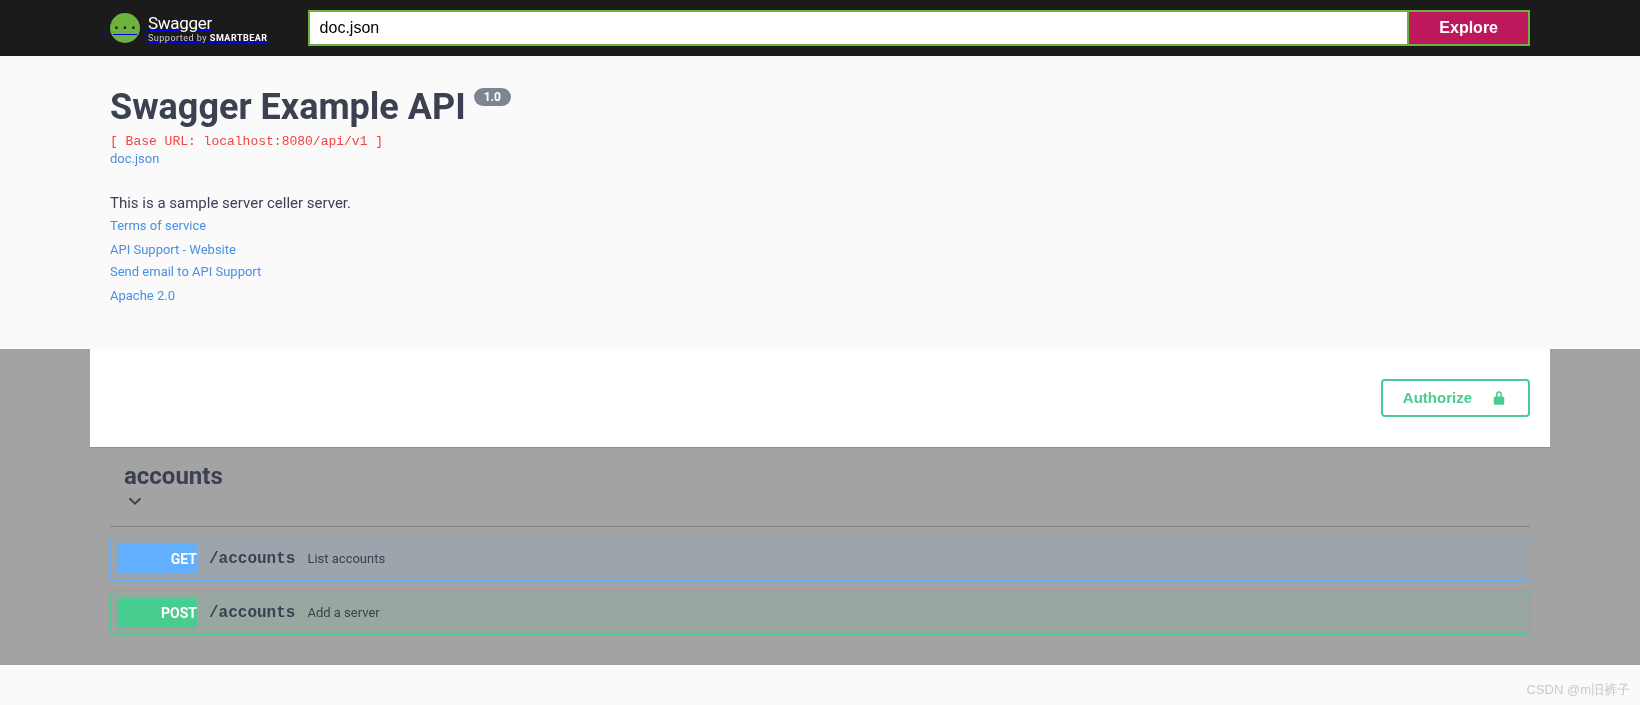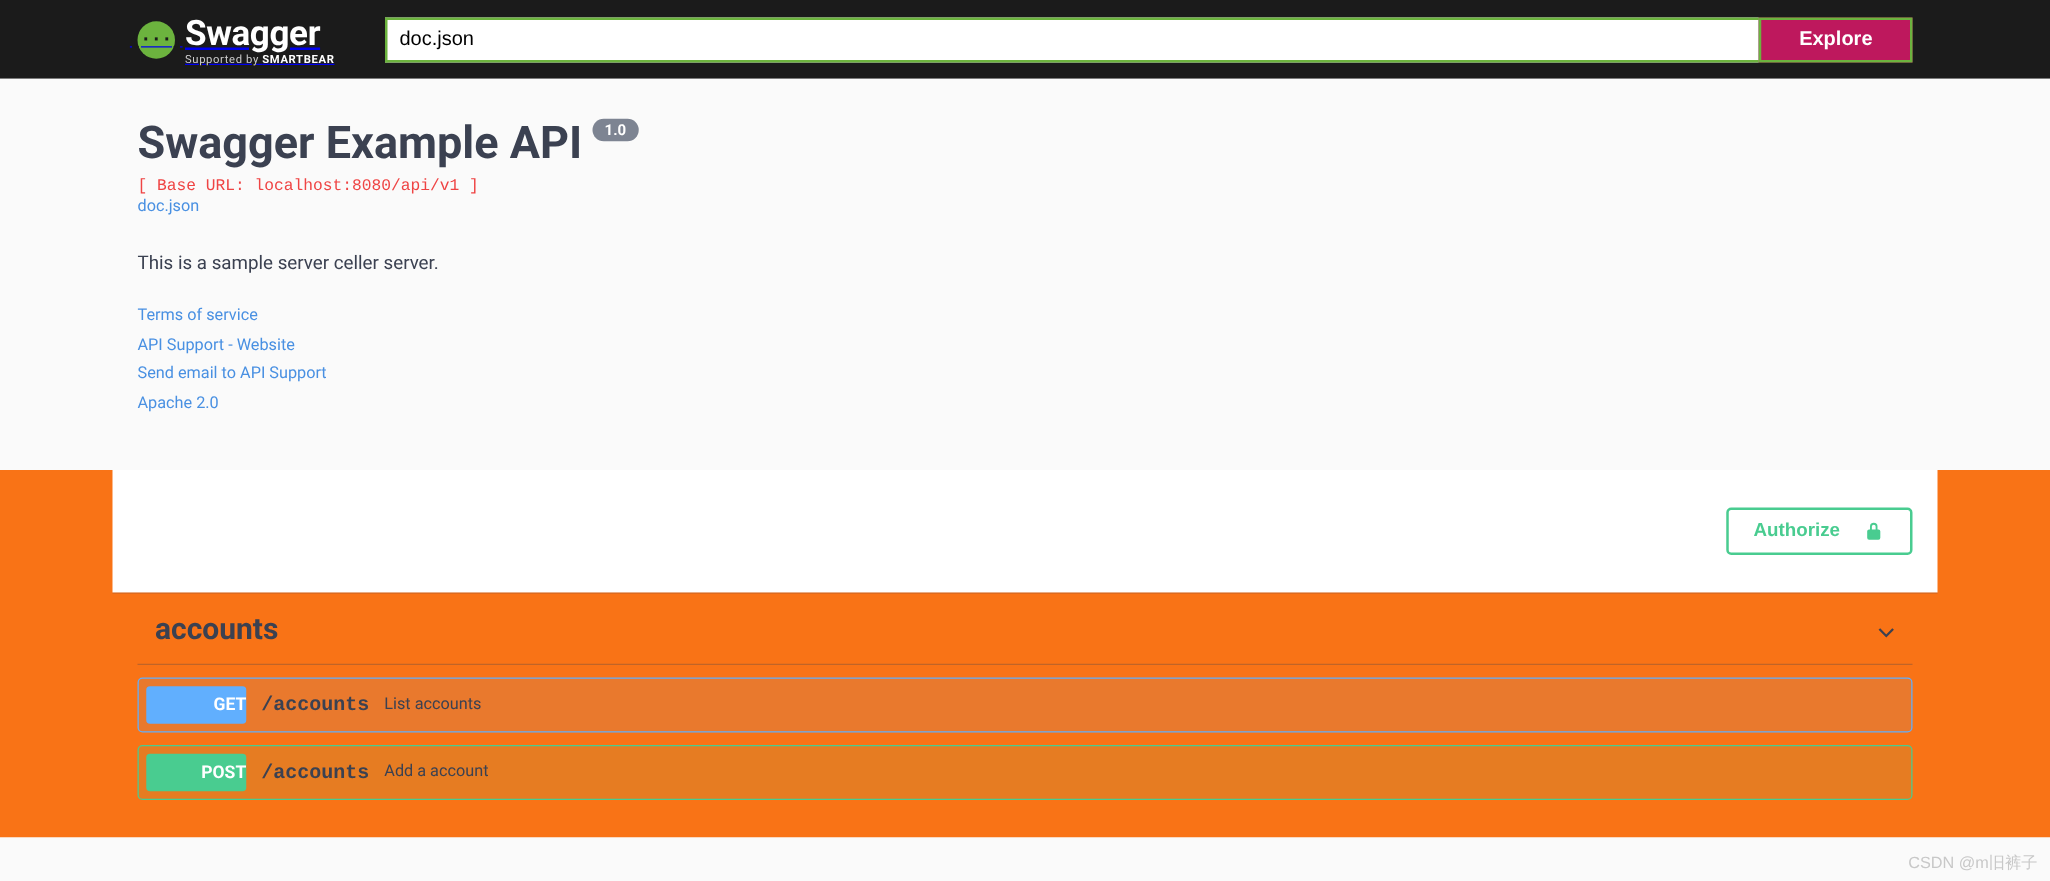--- a/index.html
+++ b/index.html
@@ -8,21 +8,21 @@
     
     .topbar { background: #1b1b1b; padding: 10px 0; }
     .topbar-wrapper { max-width: 1460px; margin: 0 auto; padding: 0 20px; display: flex; align-items: center; }
     .swagger-logo { display: flex; align-items: center; gap: 8px; flex: 0 0 auto; margin-right: 40px; }
     .swagger-logo-icon {
       width: 30px; height: 30px; border-radius: 50%; background: #6cb33e;
       display: flex; align-items: center; justify-content: center;
       color: #1b1b1b; font-weight: 700; font-size: 14px; font-family: monospace;
     }
     .swagger-logo-text { color: #fff; }
-    .swagger-logo-title { font-size: 28px; font-weight: 700; letter-spacing: -0.3px; }
+    .swagger-logo-title { font-size: 17px; font-weight: 400; letter-spacing: -0.3px; }
     .swagger-logo-sub { font-size: 9px; letter-spacing: 0.5px; color: #ccc; }
     .swagger-logo-sub b { color: #fff; margin-top: 12px; }
 
     .download-url-wrapper { flex: 1; display: flex; }
     .download-url-input {
       flex: 1; border: 2px solid #6cb33e; border-right: none;
       padding: 7px 10px; font-size: 16px; background: #fff; outline: none;
     }
     .download-url-button {
       background: #be185d; color: #fff; border: 2px solid #6cb33e;
@@ -38,41 +38,42 @@
       background: #7d8492; color: #fff; border-radius: 57px;
       font-size: 12px; font-weight: 700; padding: 2px 10px;
       position: relative; top: -10px;
     }
     .base-url {
       font-family: "Courier New", monospace; font-size: 13px; color: #ef4444;
       margin-top: 6px; font-weight: 400;
     }
     .spec-link { font-size: 13px; margin-top: 2px; }
     .spec-link a, .info-links a { color: #4990e2; text-decoration: none; }
-    .info-desc { font-size: 15px; color: #3b4151; margin-top: 28px; margin-bottom: 24px; }
+    .info-desc { font-size: 15px; color: #3b4151; margin-top: 28px; margin-bottom: 4px; }
     .info-links { font-size: 13px; line-height: 1.55; }
     .info-links > div { margin-bottom: 2px; }
     .info-links .group { margin-top: 4px; }
 
     
     .auth-wrapper { max-width: 1460px; margin: 0 auto; padding: 30px 20px 30px; display: flex; justify-content: flex-end; background: #fff; }
     .btn-authorize {
       background: #fff; border: 2px solid #49cc90; color: #49cc90;
       padding: 8px 20px; font-size: 15px; font-weight: 700;
       display: flex; align-items: center; gap: 18px; border-radius: 4px; cursor: pointer;
     }
     .lock-icon-svg { width: 18px; height: 18px; fill: #49cc90; }
 
     
-    .content-wrapper { background: #f97316; }
+    .content-wrapper { background: #a3a3a3; }
     .section { max-width: 1460px; margin: 0 auto; padding: 0 20px 30px; border-top: 1px solid rgba(59,65,81,.2); }
     .opblock-tag {
-      display: flex; align-items: flex-end; justify-content: space-between;
+      display: flex; align-items: flex-start; justify-content: space-between;
       padding: 14px 10px 14px 14px; cursor: pointer;
       border-bottom: 1px solid rgba(59,65,81,.3);
+      flex-direction: column;
     }
     .opblock-tag h3 { font-size: 24px; font-weight: 700; color: #3b4151; }
     .chevron-svg { width: 22px; height: 22px; stroke: #3b4151; stroke-width: 2; fill: none; }
 
     
     .opblock {
       margin-top: 10px; border-radius: 4px; border: 1px solid;
     }
     .opblock.get { border-color: #61affe; background: rgba(97,175,254,.1); }
     .opblock.post { border-color: #49cc90; background: rgba(73,204,144,.1); }
@@ -162,19 +163,19 @@
         <span class="opblock-method">GET</span>
         <span class="opblock-path">/accounts</span>
         <span class="opblock-desc">List accounts</span>
       </div>
     </div>
 
     <div class="opblock post">
       <div class="opblock-summary">
         <span class="opblock-method">POST</span>
         <span class="opblock-path">/accounts</span>
-        <span class="opblock-desc">Add a account</span>
+        <span class="opblock-desc">Add a server</span>
       </div>
     </div>
   </div>
 </div>
 
 <div class="watermark">CSDN @m旧裤子</div>
 
 </body></html>

